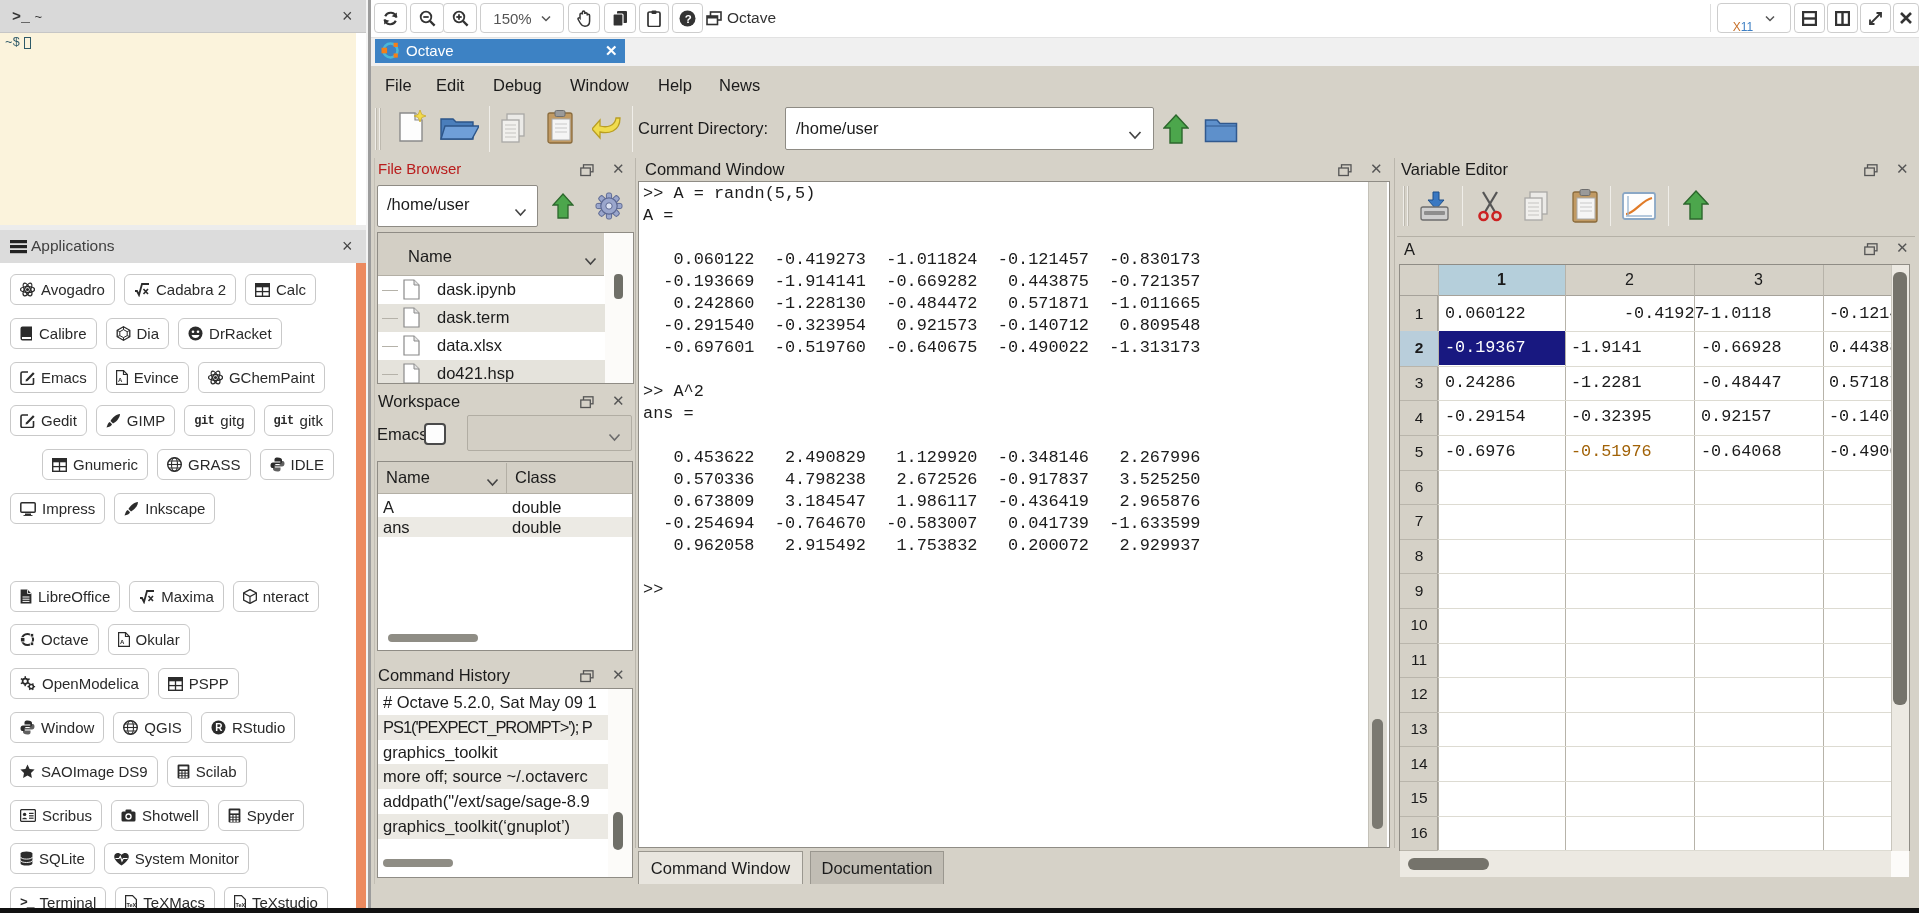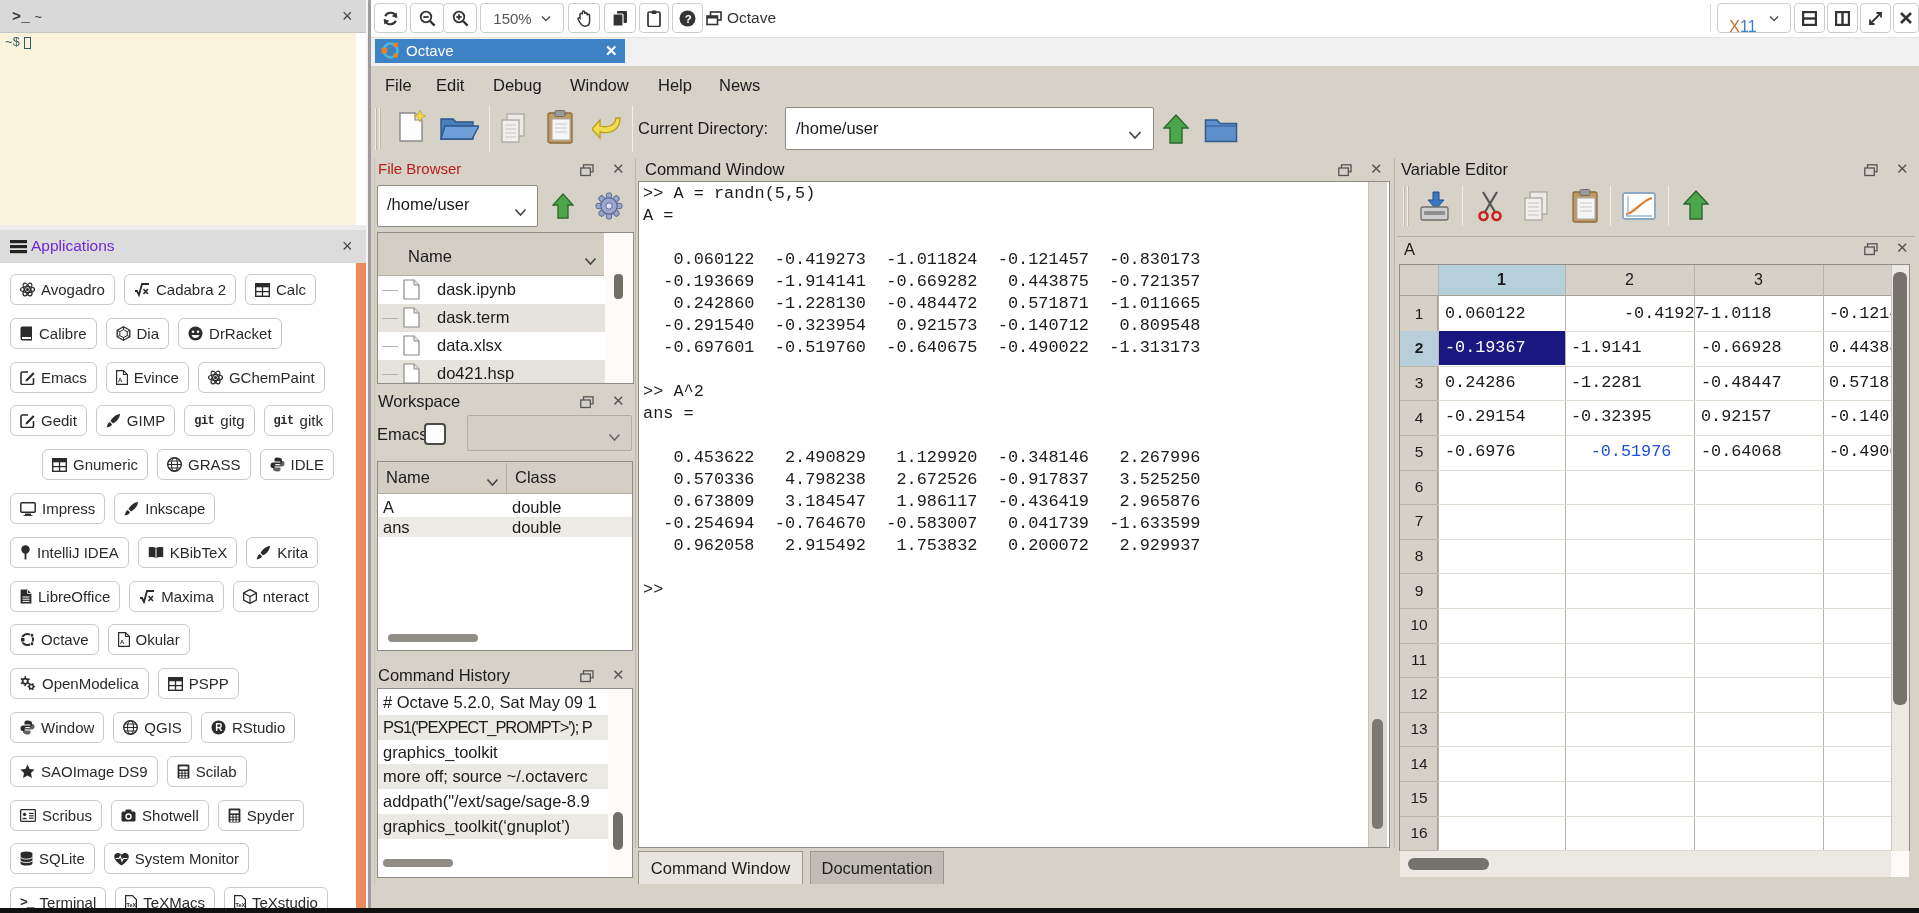--- a/index.html
+++ b/index.html
@@ -19,21 +19,21 @@
 <div class="a" style="left:356px;top:33px;width:10px;height:192px;background:#ffffff;"></div>
 <div class="a" style="left:5px;top:36px;width:60px;height:16px;font-family:'Liberation Mono',monospace;font-size:12.5px;color:#2d5968;">~$</div>
 <div class="a" style="left:24px;top:37px;width:7px;height:12px;border:1.5px solid #2d5968;"></div>
 <div class="a" style="left:0px;top:225px;width:366px;height:5px;background:#ececec;"></div>
 <div class="a" style="left:0px;top:230px;width:366px;height:33px;background:#dcdcdc;"></div>
 <div class="a" style="left:10px;top:239px;width:20px;height:16px;"><svg width="17" height="15" viewBox="0 0 17 15">
         <rect x="0" y="1" width="17" height="3.2" fill="#222"></rect>
         <rect x="0" y="6" width="17" height="3.2" fill="#222"></rect>
         <rect x="0" y="11" width="17" height="3.2" fill="#222"></rect>
       </svg></div>
-<div class="a" style="left:31px;top:237px;width:120px;height:20px;font-size:15.5px;color:#6d28d9;">Applications</div>
+<div class="a" style="left:31px;top:237px;width:120px;height:20px;font-size:15.5px;color:#404040;">Applications</div>
 <div class="a" style="left:342px;top:236px;width:20px;height:20px;font-size:18px;color:#444;">×</div>
 <div class="a" style="left:0px;top:263px;width:366px;height:650px;background:#ffffff;"></div>
 <div class="approw" style="top:274px;">
       <span class="appbtn">
         <svg width="15" height="15" viewBox="0 0 15 15">
           <circle cx="7.5" cy="7.5" r="1.6" fill="#2b2b2b"></circle>
           <ellipse cx="7.5" cy="7.5" rx="7" ry="2.8" fill="none" stroke="#2b2b2b" stroke-width="1.3"></ellipse>
           <ellipse cx="7.5" cy="7.5" rx="7" ry="2.8" fill="none" stroke="#2b2b2b" stroke-width="1.3" transform="rotate(60 7.5 7.5)"></ellipse>
           <ellipse cx="7.5" cy="7.5" rx="7" ry="2.8" fill="none" stroke="#2b2b2b" stroke-width="1.3" transform="rotate(120 7.5 7.5)"></ellipse>
         </svg>
@@ -173,43 +173,20 @@
           <rect x="3.5" y="13.1" width="9" height="0.9" fill="#2b2b2b"></rect>
         </svg>
         <span>Impress</span>
       </span>
       <span class="appbtn">
         <svg width="15" height="15" viewBox="0 0 15 15">
           <path d="M14 1 C10 1 6 5 4.5 8 L7 10.5 C10 9 14 5 14 1 Z" fill="#2b2b2b"></path>
           <path d="M3.8 9 C2 9.5 1.5 12 0.5 14.5 C3 14 5.5 13 6 11.2 Z" fill="#2b2b2b"></path>
         </svg>
         <span>Inkscape</span>
-      </span>
-    </div>
-<div class="approw" style="top:537px;">
-      <span class="appbtn">
-        <svg width="11" height="15" viewBox="0 0 11 15">
-          <circle cx="5.5" cy="4.5" r="4.2" fill="#2b2b2b"></circle>
-          <rect x="4.6" y="8" width="1.8" height="6.5" fill="#2b2b2b"></rect>
-        </svg>
-        <span>IntelliJ IDEA</span>
-      </span>
-      <span class="appbtn">
-        <svg width="16" height="13" viewBox="0 0 16 13">
-          <path d="M8 2 C6 0.8 3 0.7 0.8 1.2 V11.2 C3 10.7 6 10.8 8 12 C10 10.8 13 10.7 15.2 11.2 V1.2 C13 0.7 10 0.8 8 2 Z" fill="#2b2b2b"></path>
-          <line x1="8" y1="2.5" x2="8" y2="11.5" stroke="#fff" stroke-width="1"></line>
-        </svg>
-        <span>KBibTeX</span>
-      </span>
-      <span class="appbtn">
-        <svg width="15" height="15" viewBox="0 0 15 15">
-          <path d="M14 1 C10 1 6 5 4.5 8 L7 10.5 C10 9 14 5 14 1 Z" fill="#2b2b2b"></path>
-          <path d="M3.8 9 C2 9.5 1.5 12 0.5 14.5 C3 14 5.5 13 6 11.2 Z" fill="#2b2b2b"></path>
-        </svg>
-        <span>Krita</span>
       </span>
     </div>
 <div class="approw" style="top:581px;">
       <span class="appbtn">
         <svg width="12" height="15" viewBox="0 0 12 15">
           <path d="M0.6 0.6 H7.5 L11.4 4.5 V14.4 H0.6 Z" fill="#2b2b2b"></path>
           <path d="M7.5 0.6 V4.5 H11.4" fill="none" stroke="#fff" stroke-width="0.8"></path>
           <line x1="2.5" y1="8" x2="9.5" y2="8" stroke="#fff"></line>
           <line x1="2.5" y1="10.2" x2="9.5" y2="10.2" stroke="#fff"></line>
           <line x1="2.5" y1="12.4" x2="9.5" y2="12.4" stroke="#fff"></line>
@@ -463,21 +440,21 @@
       </svg>
     </div>
 <div class="a" style="left:706px;top:11px;width:18px;height:16px;"><svg width="16" height="15" viewBox="0 0 16 15">
         <rect x="4.5" y="1" width="10.5" height="8" fill="none" stroke="#333" stroke-width="1.6"></rect>
         <rect x="1" y="5" width="10.5" height="8.5" fill="#fff" stroke="#333" stroke-width="1.6"></rect>
         <rect x="1" y="5" width="10.5" height="2.5" fill="#333"></rect>
       </svg></div>
 <div class="a" style="left:727px;top:9px;width:60px;height:20px;font-size:15.5px;color:#333;">Octave</div>
 <div class="a" style="left:1710px;top:4px;width:1px;height:28px;background:#ddd;"></div>
 <div class="tbtn" style="left:1717px;width:74px;">
-      <span style="font-size:16px;margin-top:17px;"><span style="color:#c8722c;">X</span><span style="color:#3d7fc4;">11</span></span>
+      <span style="font-size:12px;margin-top:17px;"><span style="color:#c8722c;">X</span><span style="color:#3d7fc4;">11</span></span>
       <svg width="10" height="7" viewBox="0 0 10 7" style="margin-left:12px;">
         <path d="M1 1.5 L5 5.5 L9 1.5" fill="none" stroke="#555" stroke-width="1.5"></path>
       </svg>
     </div>
 <div class="tbtn" style="left:1794px;width:31px;">
       <svg width="15" height="15" viewBox="0 0 15 15">
         <rect x="1" y="1" width="13" height="13" fill="none" stroke="#333" stroke-width="2.4"></rect>
         <line x1="1" y1="7.5" x2="14" y2="7.5" stroke="#333" stroke-width="2.4"></line>
       </svg>
     </div>
@@ -798,21 +775,21 @@
 <div class="a" style="left:1400px;top:434.90000000000003px;width:38px;height:1px;background:#b9b5ab;"></div>
 <div class="a" style="left:1400px;top:400.3px;width:38px;height:34.6px;background:transparent;font-size:15.5px;font-weight:normal;color:#1b1b1b;display:flex;align-items:center;justify-content:center;">4</div>
 <div class="a" style="left:1445px;top:407.3px;width:120px;height:22px;font-family:'Liberation Mono',monospace;font-size:16.8px;color:#1a1a1a;overflow:hidden;">-0.29154</div>
 <div class="a" style="left:1571px;top:407.3px;width:120px;height:22px;font-family:'Liberation Mono',monospace;font-size:16.8px;color:#1a1a1a;overflow:hidden;">-0.32395</div>
 <div class="a" style="left:1701px;top:407.3px;width:120px;height:22px;font-family:'Liberation Mono',monospace;font-size:16.8px;color:#1a1a1a;overflow:hidden;">0.92157</div>
 <div class="a" style="left:1829px;top:407.3px;width:78px;height:22px;font-family:'Liberation Mono',monospace;font-size:16.8px;color:#1a1a1a;overflow:hidden;">-0.14071</div>
 <div class="a" style="left:1438px;top:469.5px;width:471px;height:1px;background:#dddbd2;"></div>
 <div class="a" style="left:1400px;top:469.5px;width:38px;height:1px;background:#b9b5ab;"></div>
 <div class="a" style="left:1400px;top:434.9px;width:38px;height:34.6px;background:transparent;font-size:15.5px;font-weight:normal;color:#1b1b1b;display:flex;align-items:center;justify-content:center;">5</div>
 <div class="a" style="left:1445px;top:441.9px;width:120px;height:22px;font-family:'Liberation Mono',monospace;font-size:16.8px;color:#1a1a1a;overflow:hidden;">-0.6976</div>
-<div class="a" style="left:1571px;top:441.9px;width:120px;height:22px;font-family:'Liberation Mono',monospace;font-size:16.8px;color:#1d4ed8;overflow:hidden;text-align:center;">-0.51976</div>
+<div class="a" style="left:1571px;top:441.9px;width:120px;height:22px;font-family:'Liberation Mono',monospace;font-size:16.8px;color:#a16207;overflow:hidden;">-0.51976</div>
 <div class="a" style="left:1701px;top:441.9px;width:120px;height:22px;font-family:'Liberation Mono',monospace;font-size:16.8px;color:#1a1a1a;overflow:hidden;">-0.64068</div>
 <div class="a" style="left:1829px;top:441.9px;width:78px;height:22px;font-family:'Liberation Mono',monospace;font-size:16.8px;color:#1a1a1a;overflow:hidden;">-0.49002</div>
 <div class="a" style="left:1438px;top:504.1px;width:471px;height:1px;background:#dddbd2;"></div>
 <div class="a" style="left:1400px;top:504.1px;width:38px;height:1px;background:#b9b5ab;"></div>
 <div class="a" style="left:1400px;top:469.5px;width:38px;height:34.6px;background:transparent;font-size:15.5px;font-weight:normal;color:#1b1b1b;display:flex;align-items:center;justify-content:center;">6</div>
 <div class="a" style="left:1438px;top:538.7px;width:471px;height:1px;background:#dddbd2;"></div>
 <div class="a" style="left:1400px;top:538.7px;width:38px;height:1px;background:#b9b5ab;"></div>
 <div class="a" style="left:1400px;top:504.1px;width:38px;height:34.6px;background:transparent;font-size:15.5px;font-weight:normal;color:#1b1b1b;display:flex;align-items:center;justify-content:center;">7</div>
 <div class="a" style="left:1438px;top:573.3000000000001px;width:471px;height:1px;background:#dddbd2;"></div>
 <div class="a" style="left:1400px;top:573.3000000000001px;width:38px;height:1px;background:#b9b5ab;"></div>

